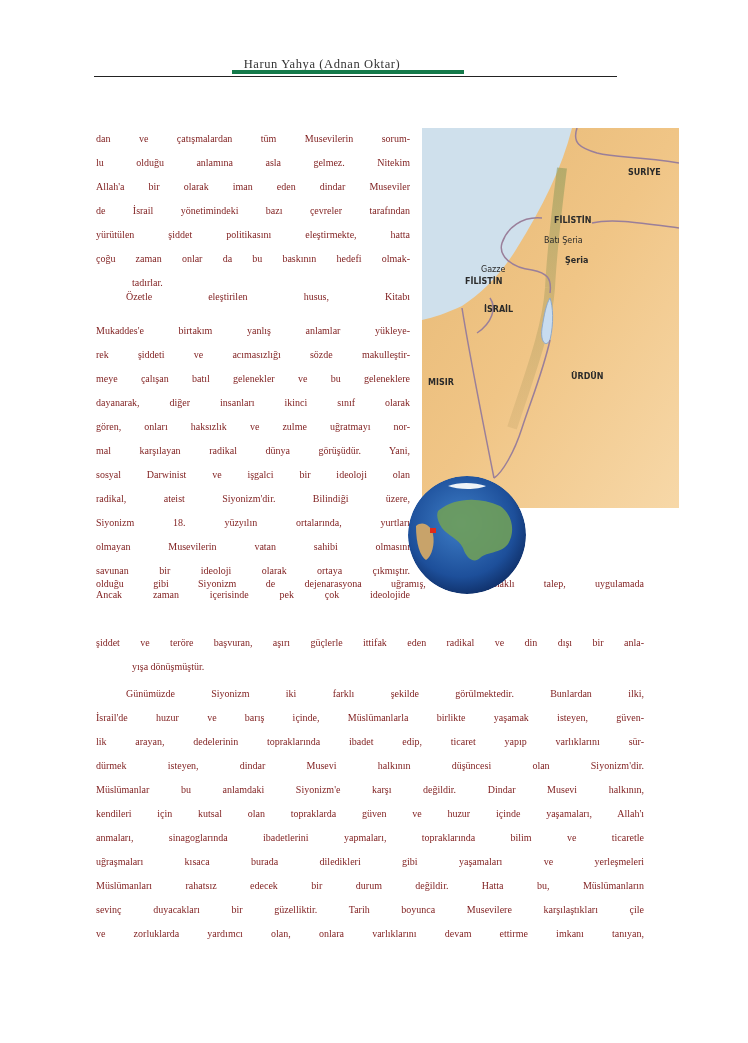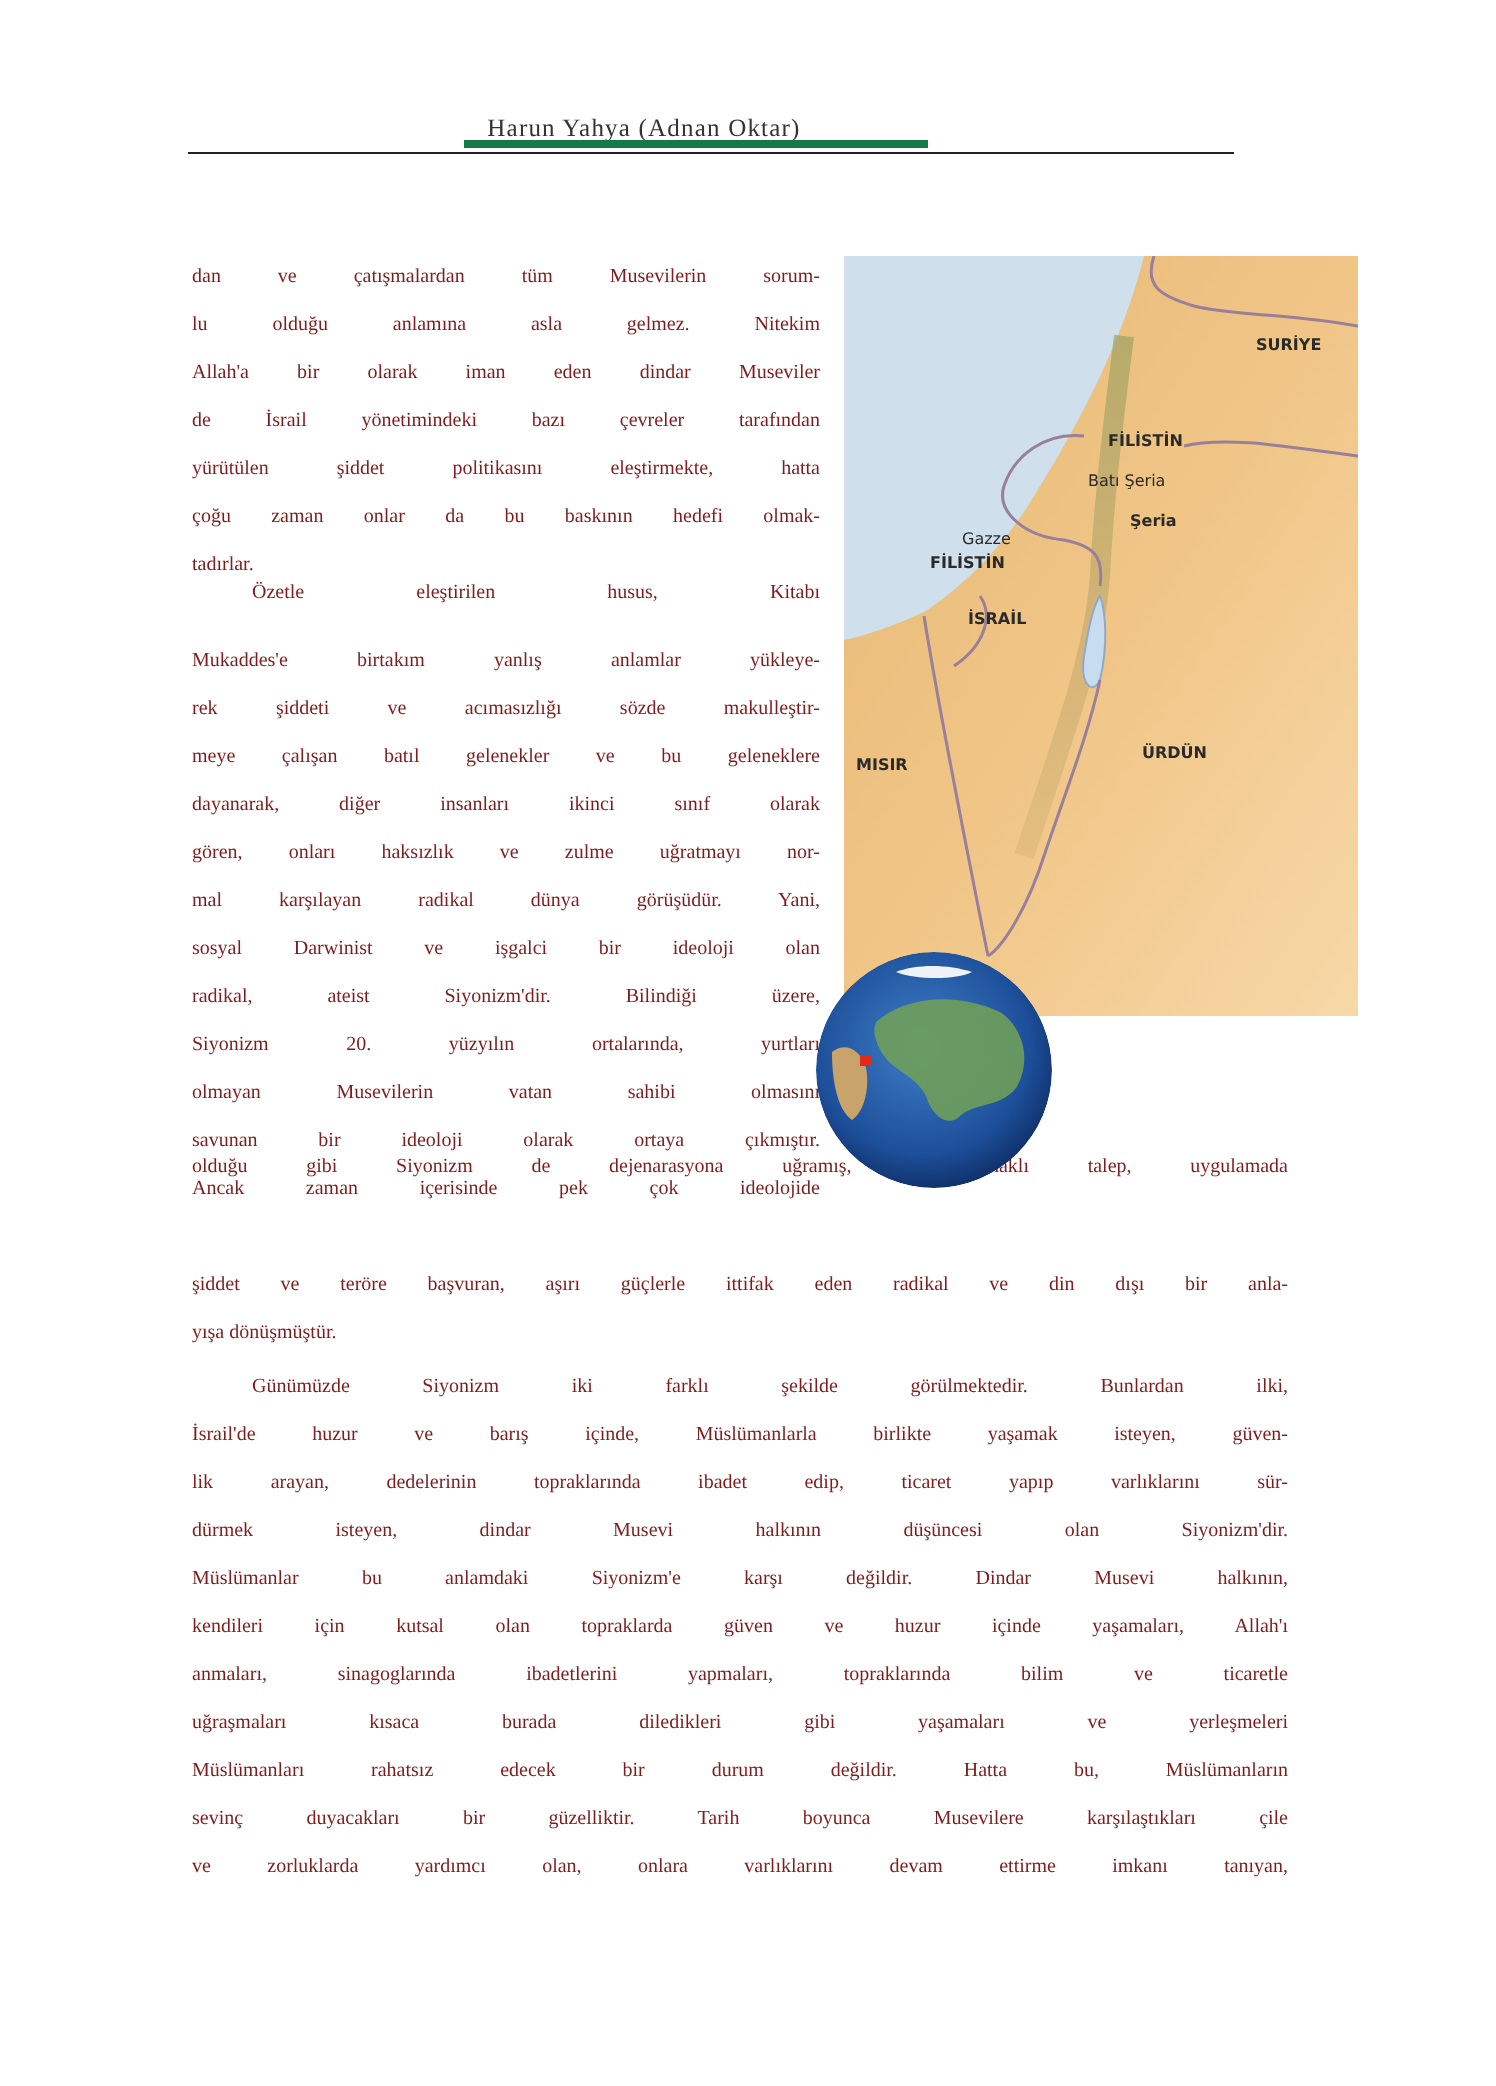--- a/index.html
+++ b/index.html
@@ -8,21 +8,21 @@
     .header-title { position: absolute; left: 0; width: 644px; top: 57px; text-align: center;
            font-family: "Liberation Serif", serif; font-size: 12.5px; letter-spacing: 0.6px; color: #333; }
     .header-rule { position: absolute; left: 94px; width: 523px; top: 76px; height: 1px; background: #222; }
     .header-bar { position: absolute; left: 232px; width: 232px; top: 70px; height: 4px; background: #147a4a; }
     .page-number { position: absolute; left: 0; width: 748px; top: 84px; text-align: right;
            font-family: "Liberation Serif", serif; font-size: 13px; color: #444; padding-left: 20px; }
     .line { position: absolute; left: 96px; font-family: Liberation Serif, serif; font-size: 10px;
             line-height: 24px; white-space: nowrap; text-align: justify; text-align-last: justify; color: #7f1d1d; }
     .line.narrow { width: 314px; }
     .line.wide { width: 548px; }
-    .line.last { text-align-last: left; }
+    .line.last { text-align-last: left; margin-left: 36px; }
     .line.indent { padding-left: 30px; box-sizing: border-box; }
     .map { position: absolute; left: 422px; top: 128px; width: 257px; height: 380px; overflow: hidden; }
     .globe { position: absolute; left: 408px; top: 476px; width: 118px; height: 118px; border-radius: 50%;
              overflow: hidden; }
     .map-label { position: absolute; font-family: "DejaVu Sans", sans-serif; font-weight: bold;
                  font-size: 8px; color: #2a2a2a; white-space: nowrap; }
   </style>
 </head>
 <body>
 
@@ -40,21 +40,21 @@
 <div class="line narrow last" style="top:271px">tadırlar.</div>
 <div class="line narrow indent" style="top:285px">Özetle eleştirilen husus, Kitabı</div>
 <div class="line narrow" style="top:319px">Mukaddes'e birtakım yanlış anlamlar yükleye-</div>
 <div class="line narrow" style="top:343px">rek şiddeti ve acımasızlığı sözde makulleştir-</div>
 <div class="line narrow" style="top:367px">meye çalışan batıl gelenekler ve bu geleneklere</div>
 <div class="line narrow" style="top:391px">dayanarak, diğer insanları ikinci sınıf olarak</div>
 <div class="line narrow" style="top:415px">gören, onları haksızlık ve zulme uğratmayı nor-</div>
 <div class="line narrow" style="top:439px">mal karşılayan radikal dünya görüşüdür. Yani,</div>
 <div class="line narrow" style="top:463px">sosyal Darwinist ve işgalci bir ideoloji olan</div>
 <div class="line narrow" style="top:487px">radikal, ateist Siyonizm'dir. Bilindiği üzere,</div>
-<div class="line narrow" style="top:511px">Siyonizm 20. yüzyılın ortalarında, yurtları</div>
+<div class="line narrow" style="top:511px">Siyonizm 18. yüzyılın ortalarında, yurtları</div>
 <div class="line narrow" style="top:535px">olmayan Musevilerin vatan sahibi olmasını</div>
 <div class="line narrow" style="top:559px">savunan bir ideoloji olarak ortaya çıkmıştır.</div>
 <div class="line narrow" style="top:583px">Ancak zaman içerisinde pek çok ideolojide</div>
 
 <div class="line wide" style="top:572px">olduğu gibi Siyonizm de dejenarasyona uğramış, bu haklı talep, uygulamada</div>
 <div class="line wide" style="top:631px">şiddet ve teröre başvuran, aşırı güçlerle ittifak eden radikal ve din dışı bir anla-</div>
 <div class="line wide last" style="top:655px">yışa dönüşmüştür.</div>
 <div class="line wide indent" style="top:682px">Günümüzde Siyonizm iki farklı şekilde görülmektedir. Bunlardan ilki,</div>
 <div class="line wide" style="top:706px">İsrail'de huzur ve barış içinde, Müslümanlarla birlikte yaşamak isteyen, güven-</div>
 <div class="line wide" style="top:730px">lik arayan, dedelerinin topraklarında ibadet edip, ticaret yapıp varlıklarını sür-</div>

